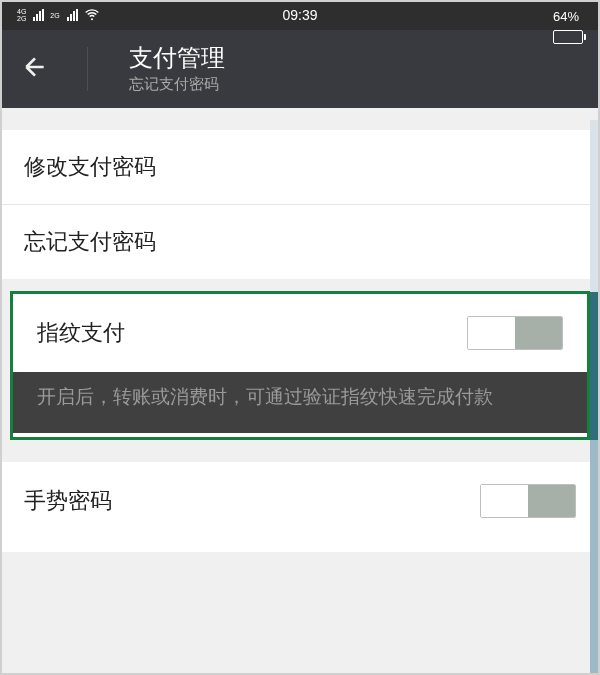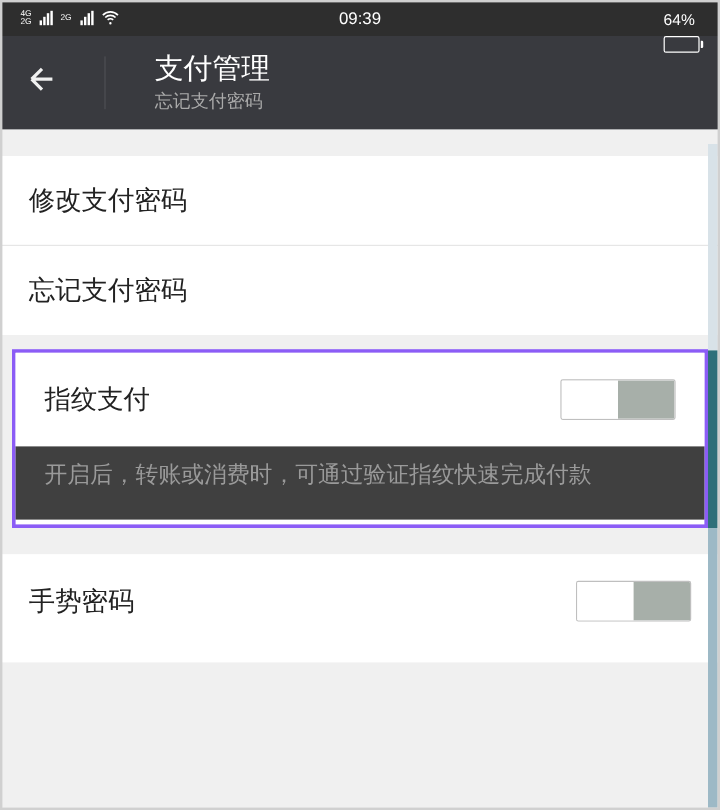--- a/index.html
+++ b/index.html
@@ -158,21 +158,21 @@
       color: #222;
     }
     .row-desc {
       padding: 10px 24px 22px 24px;
       font-size: 19px;
       color: #9a9a9a;
       line-height: 1.55;
       background: #404040;
     }
     .highlight-box {
-      border: 3px solid #8b5cf6;
+      border: 3px solid #15803d;
       margin: 12px 10px 8px 10px;
       background: #fff;
       padding-bottom: 4px;
     }
     .gesture-block {
       background: #fff;
       margin-top: 22px;
       padding-bottom: 12px;
     }
     .switch {

